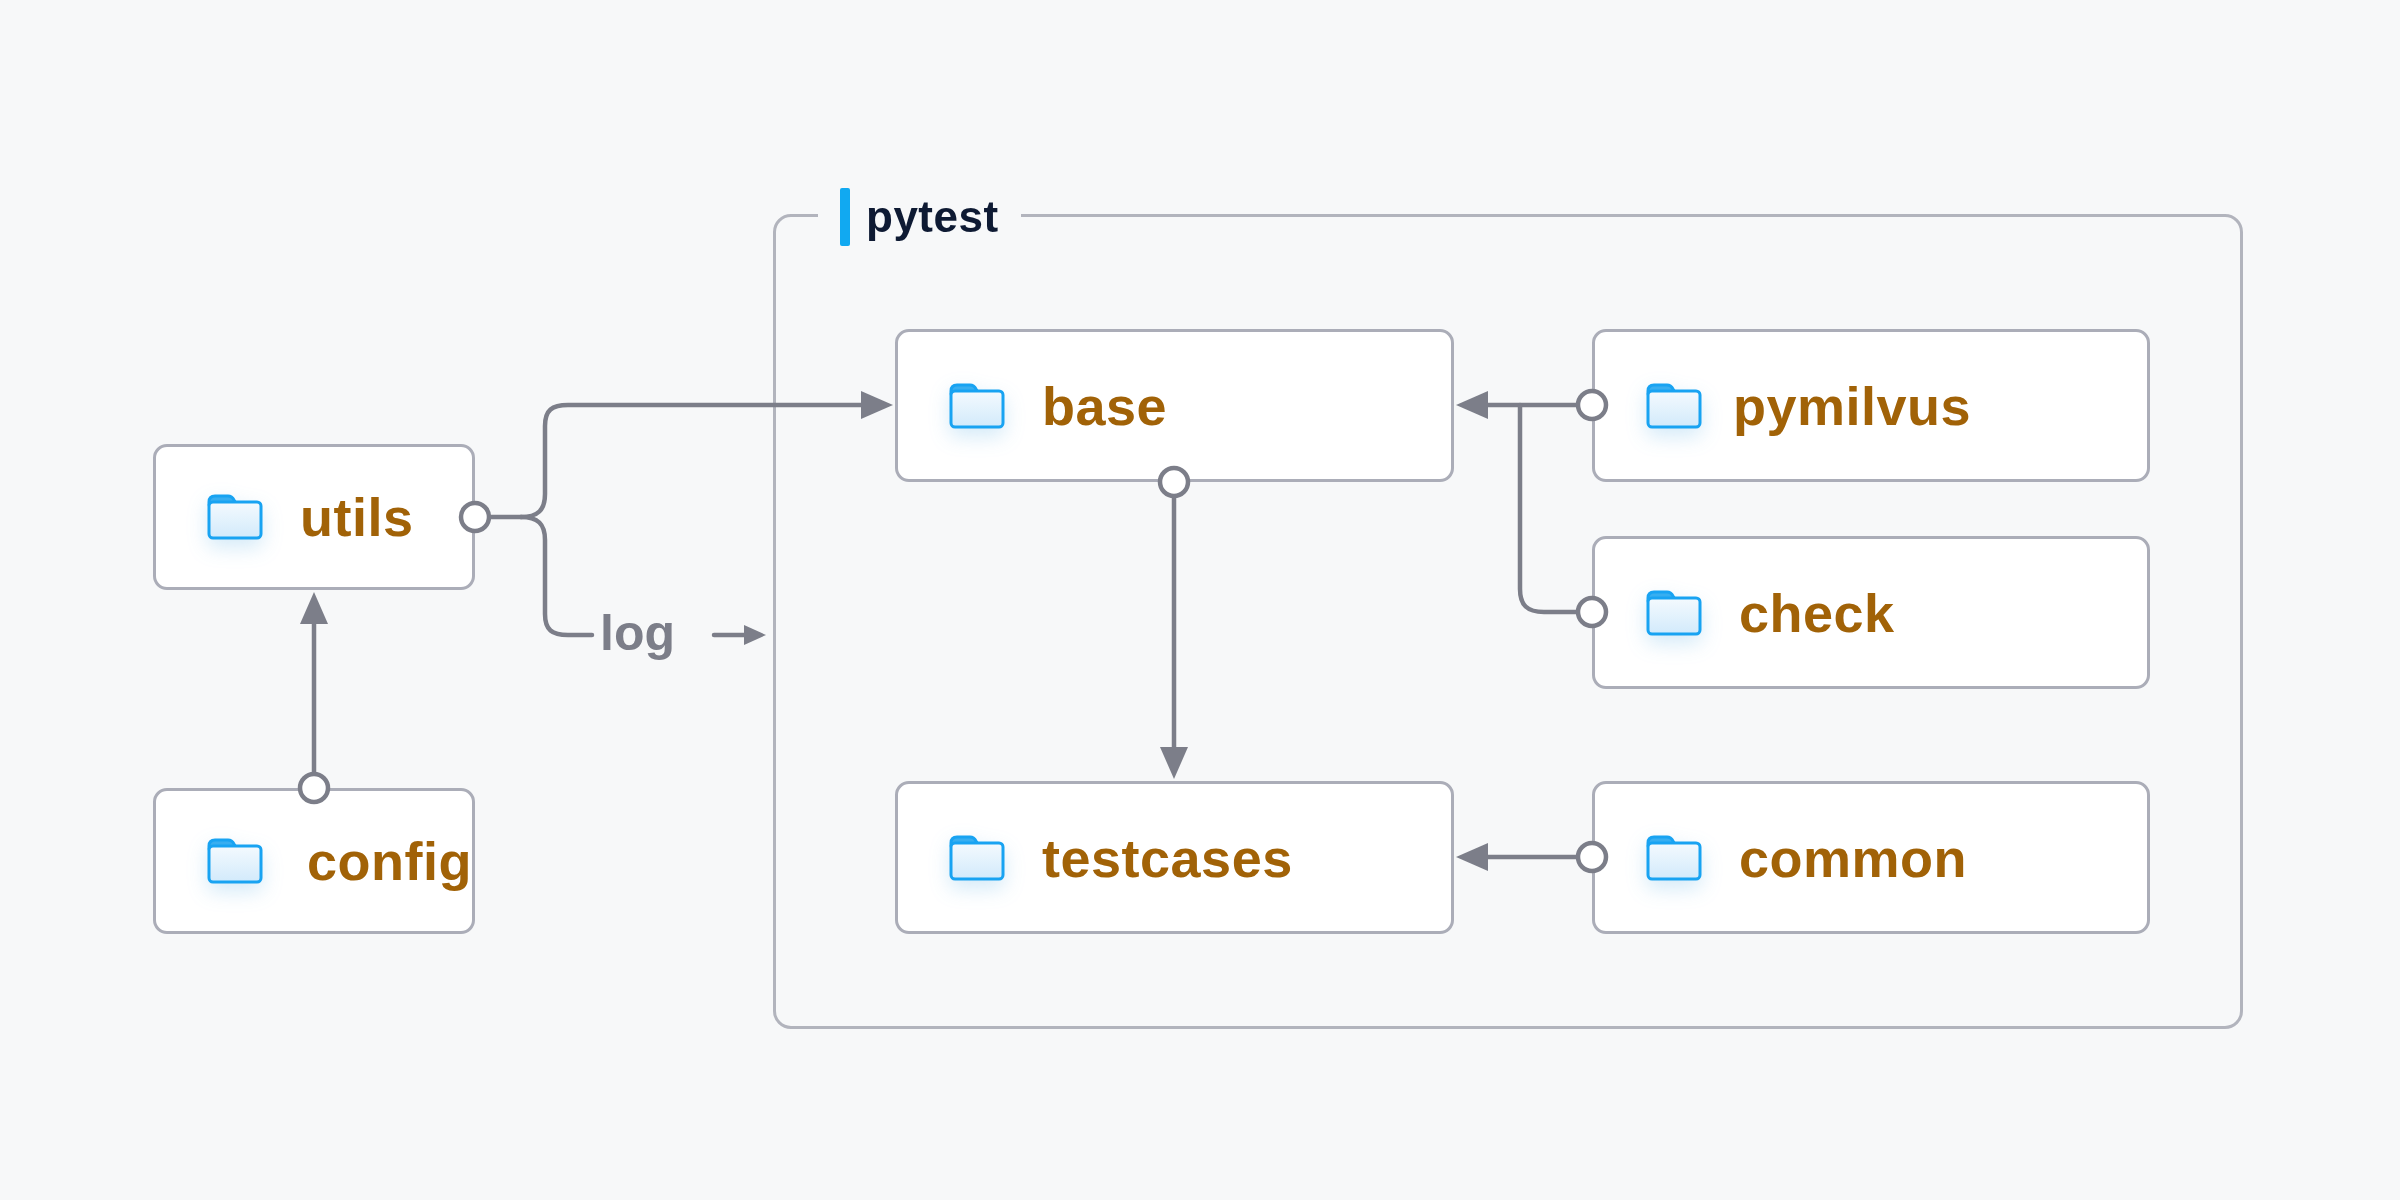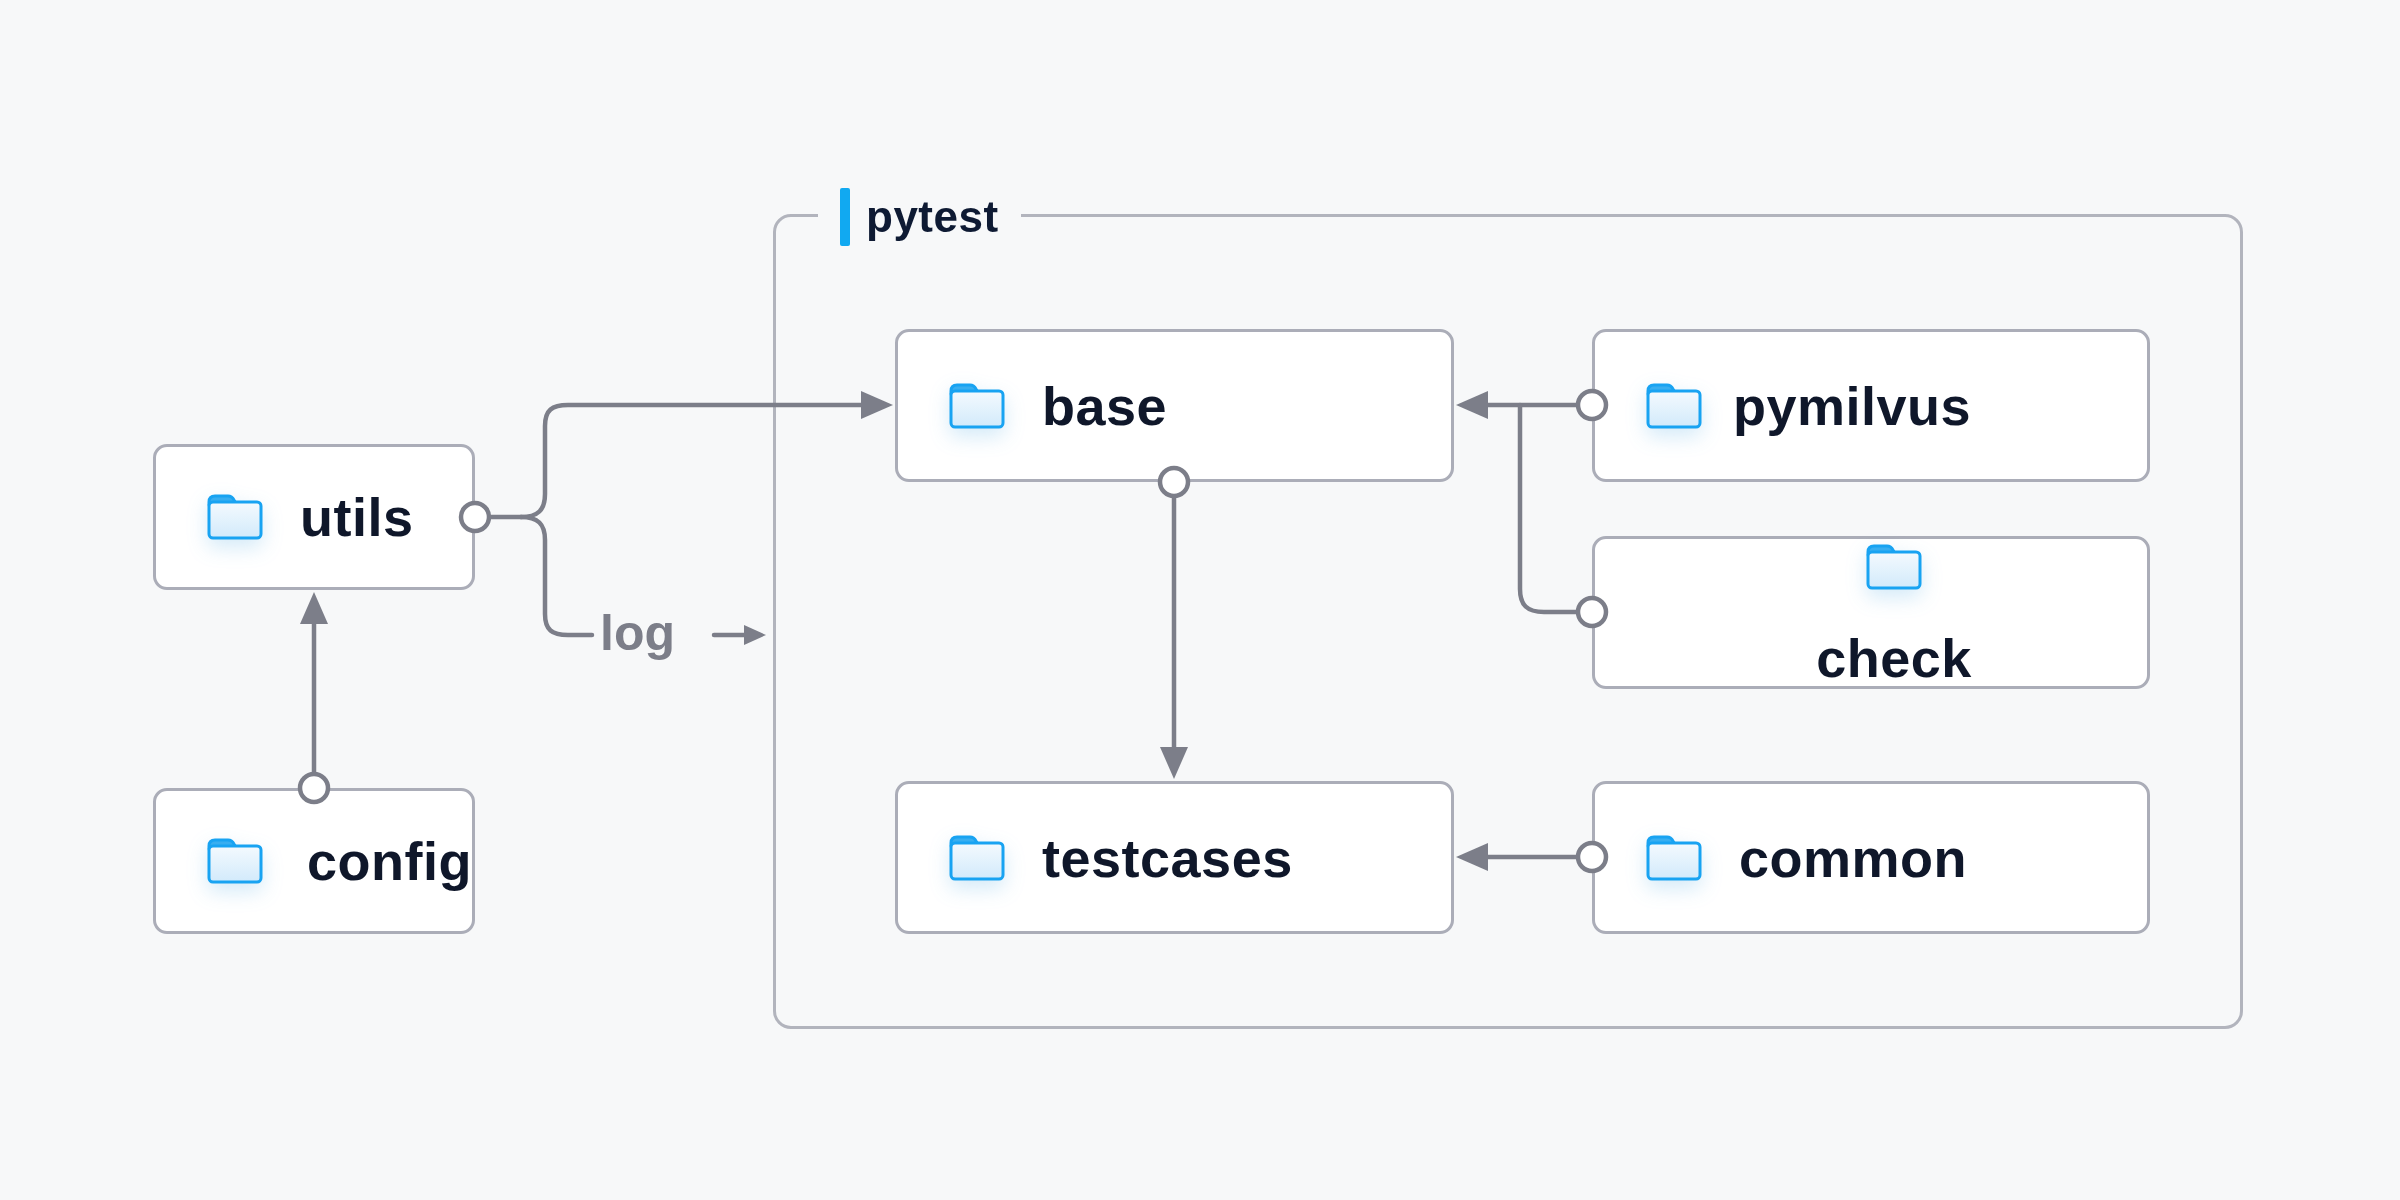--- a/index.html
+++ b/index.html
@@ -46,29 +46,29 @@
     background: #ffffff;
     border: 3px solid #abadb8;
     border-radius: 14px;
     box-sizing: border-box;
     display: flex; align-items: center;
     padding-left: 46px; gap: 32px;
     z-index: 2;
   }
   .node .label {
     font-size: 54px; font-weight: 700;
-    color: #0f172a; letter-spacing: 0.5px;
+    color: #a16207; letter-spacing: 0.5px;
   }
   .node .folder { display: inline-flex; filter: drop-shadow(0 8px 10px rgba(40,150,220,0.20)); }
 
   #node-utils     { left: 153px;  top: 444px; width: 322px; height: 146px; }
   #node-config    { left: 153px;  top: 788px; width: 322px; height: 146px; justify-content: space-between; }
   #node-base      { left: 895px;  top: 329px; width: 559px; height: 153px; }
   #node-pymilvus  { left: 1592px; top: 329px; width: 558px; height: 153px; gap: 26px; }
-  #node-check     { left: 1592px; top: 536px; width: 558px; height: 153px; flex-direction: column; }
+  #node-check     { left: 1592px; top: 536px; width: 558px; height: 153px; }
   #node-testcases { left: 895px;  top: 781px; width: 559px; height: 153px; }
   #node-common    { left: 1592px; top: 781px; width: 558px; height: 153px; }
 
   
   svg.edges {
     position: absolute; left: 0; top: 0;
     width: 2400px; height: 1200px;
     z-index: 4;
     pointer-events: none;
   }

